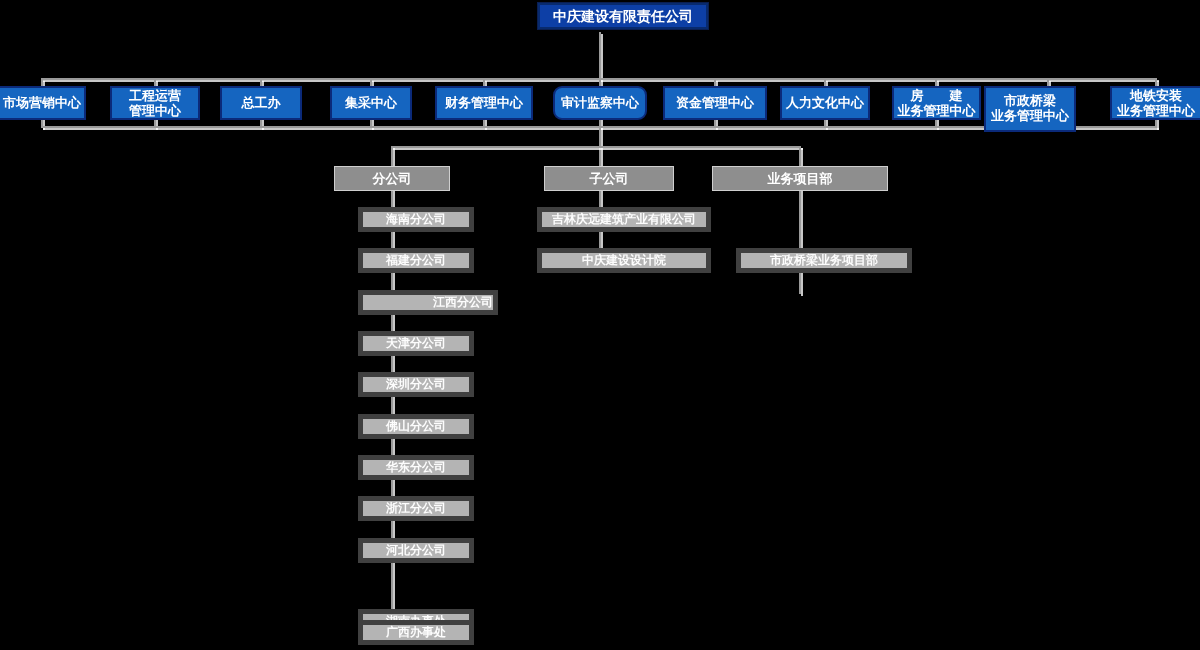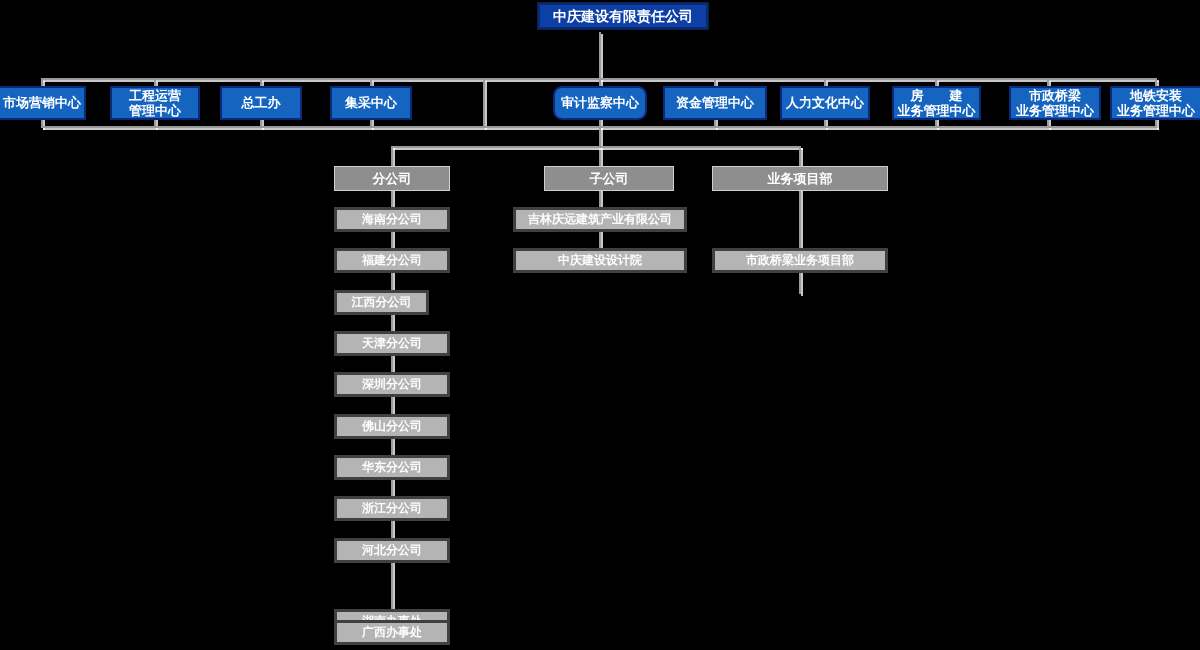--- a/index.html
+++ b/index.html
@@ -11,21 +11,21 @@
   .hline{height:2px;}
   .vline{width:2px;}
   .box{
     position:absolute;box-sizing:border-box;display:flex;align-items:center;justify-content:center;
     text-align:center;font-weight:bold;color:#fff;
   }
   .label{white-space:pre-line;line-height:1.18;}
   .root{background:#0d3fa6;border:2px solid #082a6e;font-size:14px;box-shadow:0 0 0 1px #0a1f52;}
   .blue{background:#1565c0;border:2px solid #0b2a7a;font-size:13px;}
   .ghead{background:#8e8e8e;border:1px solid #cfcfcf;font-size:13px;}
-  .gitem{background:#b4b4b4;border:3px solid #404040;font-size:12px;color:#fdfdfd;}
+  .gitem{background:#b4b4b4;border:5px solid #404040;font-size:12px;color:#fdfdfd;margin-left:24px;}
 </style>
 </head>
 <body>
 
 <div id="canvas">
 
   <div class="vline" style="left:599px;top:32px;height:48px;"></div>
   <div class="hline" style="left:41px;top:78px;width:1116px;"></div>
 
   <div class="vline" style="left:41px;top:79px;height:49px;"></div>
@@ -60,34 +60,37 @@
   <div class="box blue" style="left:110px;top:86px;width:90px;height:34px;">
     <span class="label">工程运营
 管理中心</span>
   </div>
   <div class="box blue" style="left:220px;top:86px;width:82px;height:34px;align-items:center;">
     <span class="label">总工办</span>
   </div>
   <div class="box blue" style="left:330px;top:86px;width:82px;height:34px;">
     <span class="label">集采中心</span>
   </div>
+  <div class="box blue" style="left:435px;top:86px;width:98px;height:34px;">
+    <span class="label">财务管理中心</span>
+  </div>
   <div class="box blue" style="left:553px;top:86px;width:94px;height:34px;border-radius:9px;">
     <span class="label">审计监察中心</span>
   </div>
   <div class="box blue" style="left:663px;top:86px;width:104px;height:34px;">
     <span class="label">资金管理中心</span>
   </div>
   <div class="box blue" style="left:780px;top:86px;width:90px;height:34px;">
     <span class="label">人力文化中心</span>
   </div>
   <div class="box blue" style="left:892px;top:86px;width:89px;height:34px;">
     <span class="label">房　　建
 业务管理中心</span>
   </div>
-  <div class="box blue" style="left:1009px;top:86px;width:92px;height:34px;">
+  <div class="box blue" style="left:984px;top:86px;width:92px;height:46px;font-family:Liberation Mono, monospace;">
     <span class="label">市政桥梁
 业务管理中心</span>
   </div>
   <div class="box blue" style="left:1110px;top:86px;width:92px;height:34px;">
     <span class="label">地铁安装
 业务管理中心</span>
   </div>
 
   <div class="box ghead" style="left:334px;top:166px;width:116px;height:25px;">
     <span class="label">分公司</span>
@@ -98,21 +101,21 @@
   <div class="box ghead" style="left:712px;top:166px;width:176px;height:25px;">
     <span class="label">业务项目部</span>
   </div>
 
   <div class="box gitem" style="left:334px;top:207px;width:116px;height:25px;">
     <span class="label">海南分公司</span>
   </div>
   <div class="box gitem" style="left:334px;top:248px;width:116px;height:25px;">
     <span class="label">福建分公司</span>
   </div>
-  <div class="box gitem" style="left:334px;top:290px;width:95px;height:25px;">
+  <div class="box gitem" style="left:334px;top:290px;width:140px;height:25px;justify-content:flex-end;">
     <span class="label">江西分公司</span>
   </div>
   <div class="box gitem" style="left:334px;top:331px;width:116px;height:25px;">
     <span class="label">天津分公司</span>
   </div>
   <div class="box gitem" style="left:334px;top:372px;width:116px;height:25px;">
     <span class="label">深圳分公司</span>
   </div>
   <div class="box gitem" style="left:334px;top:414px;width:116px;height:25px;">
     <span class="label">佛山分公司</span>

